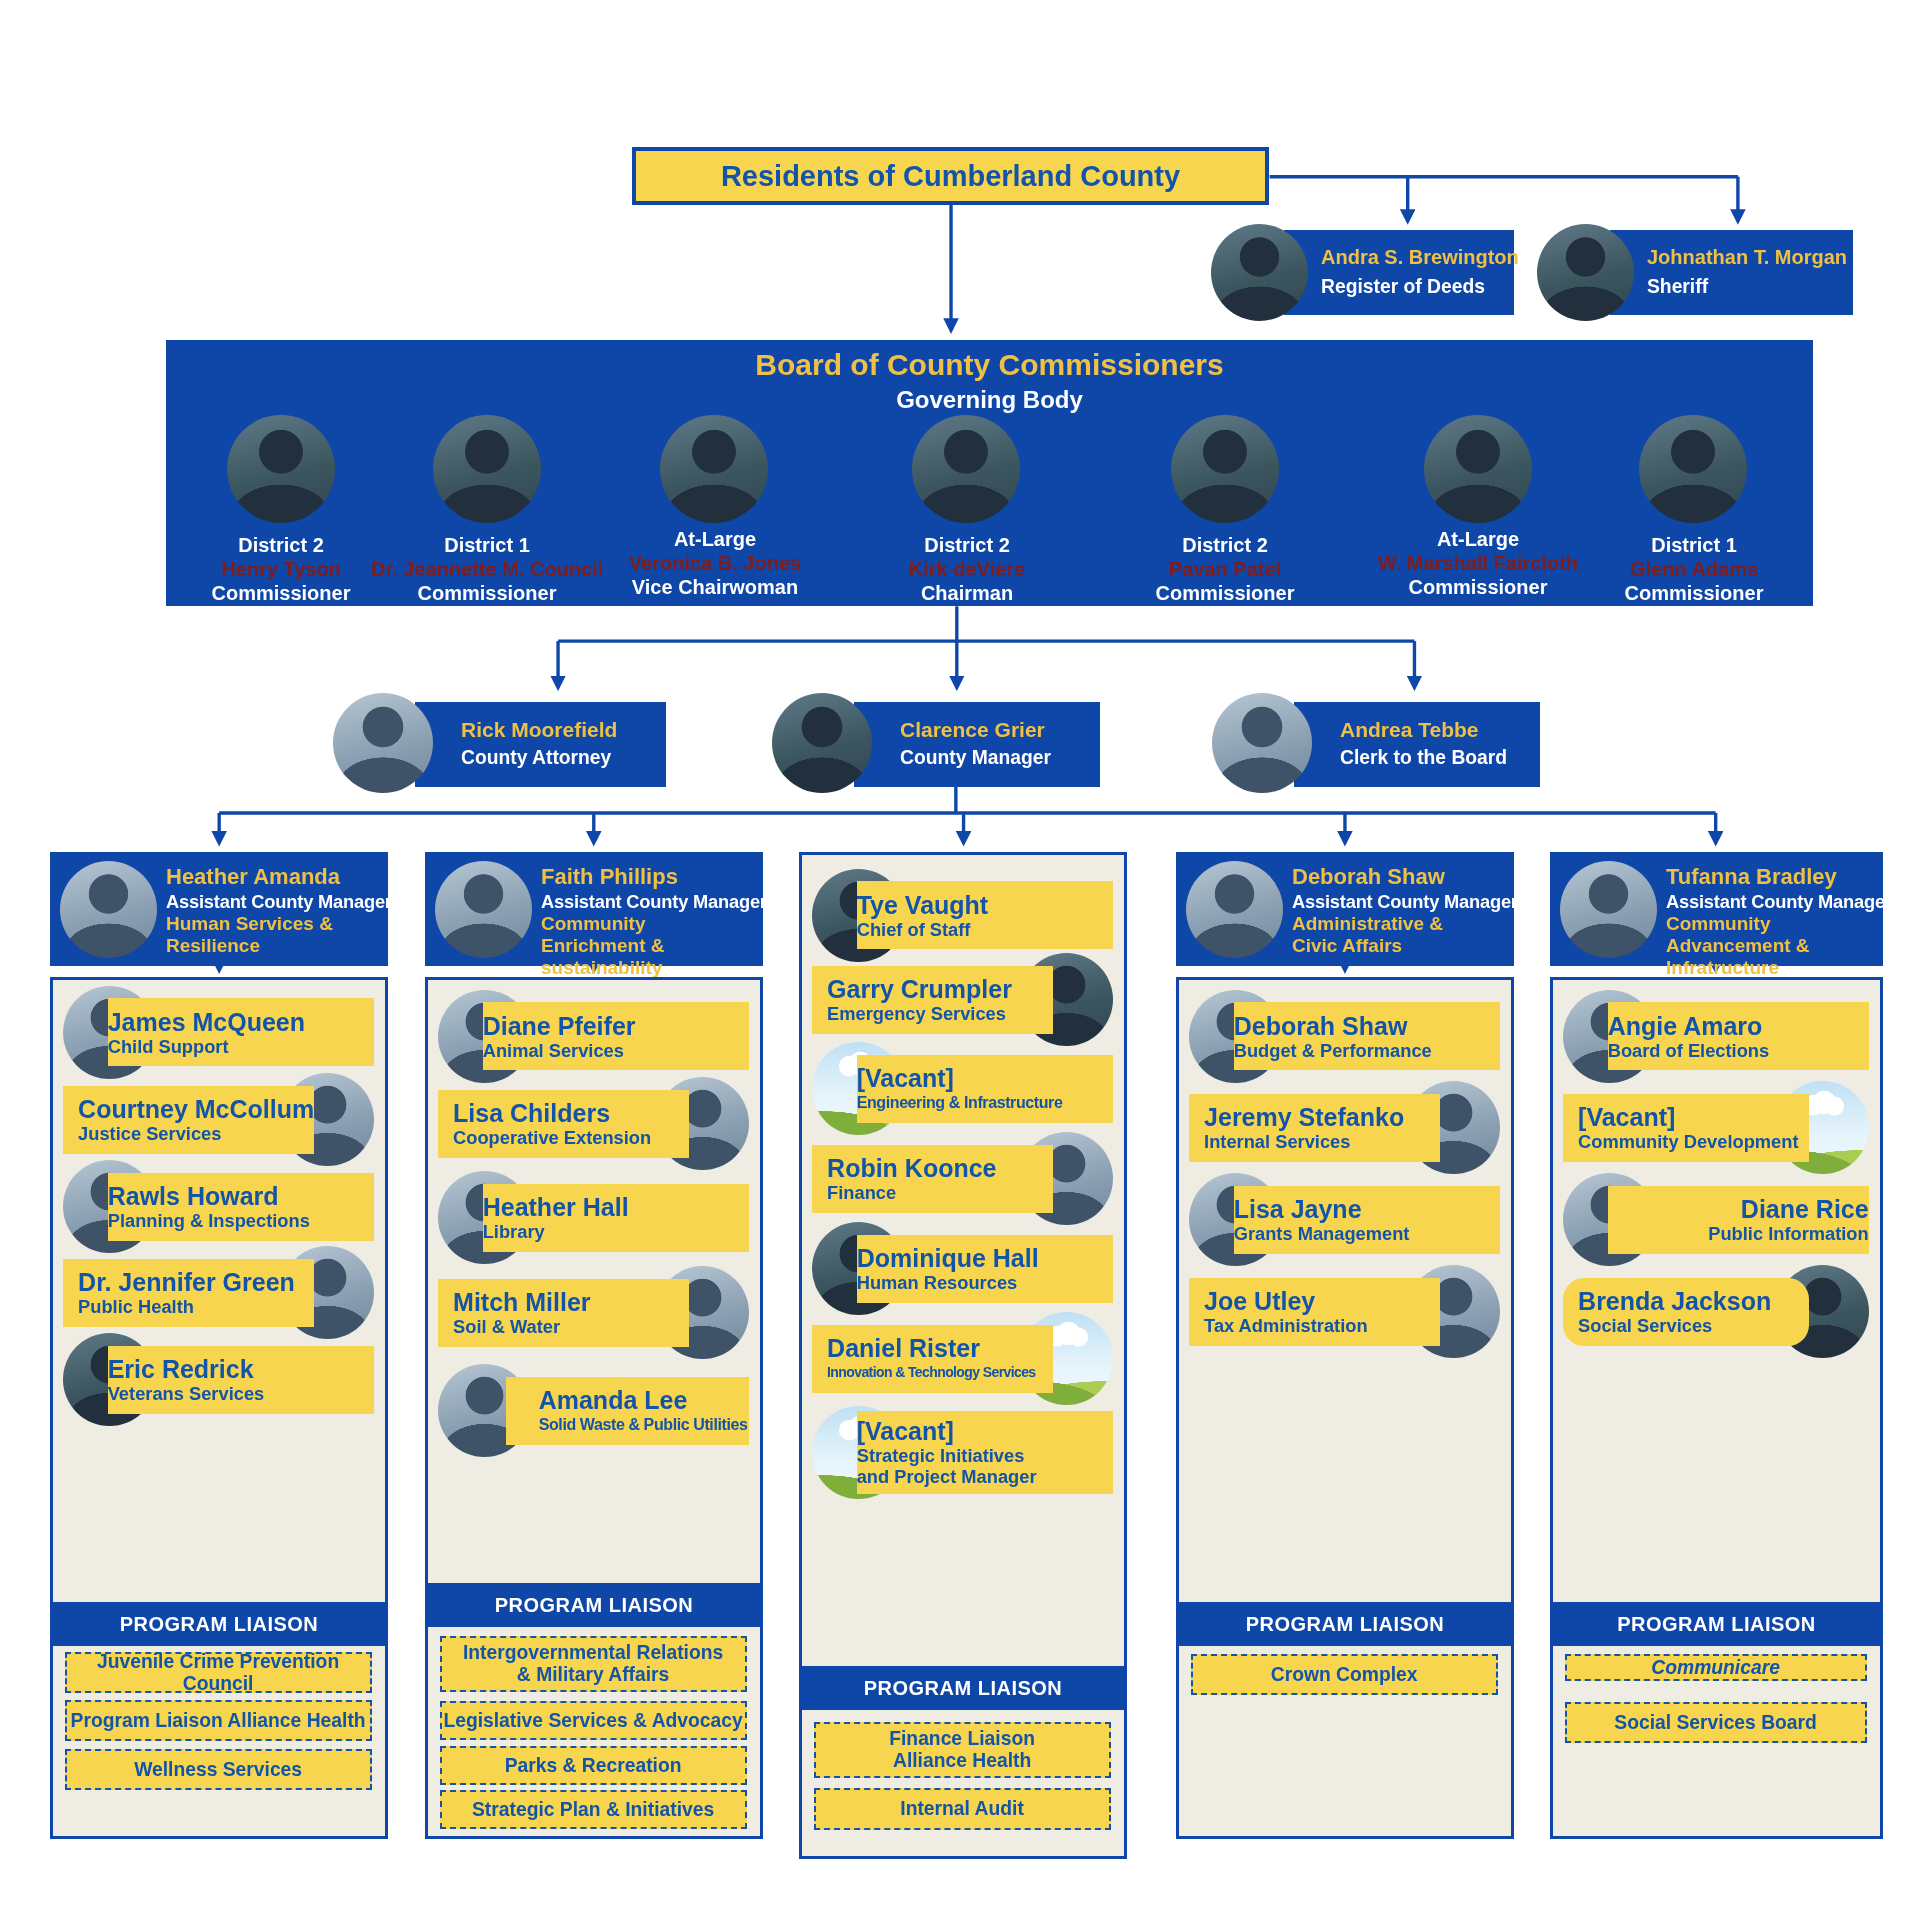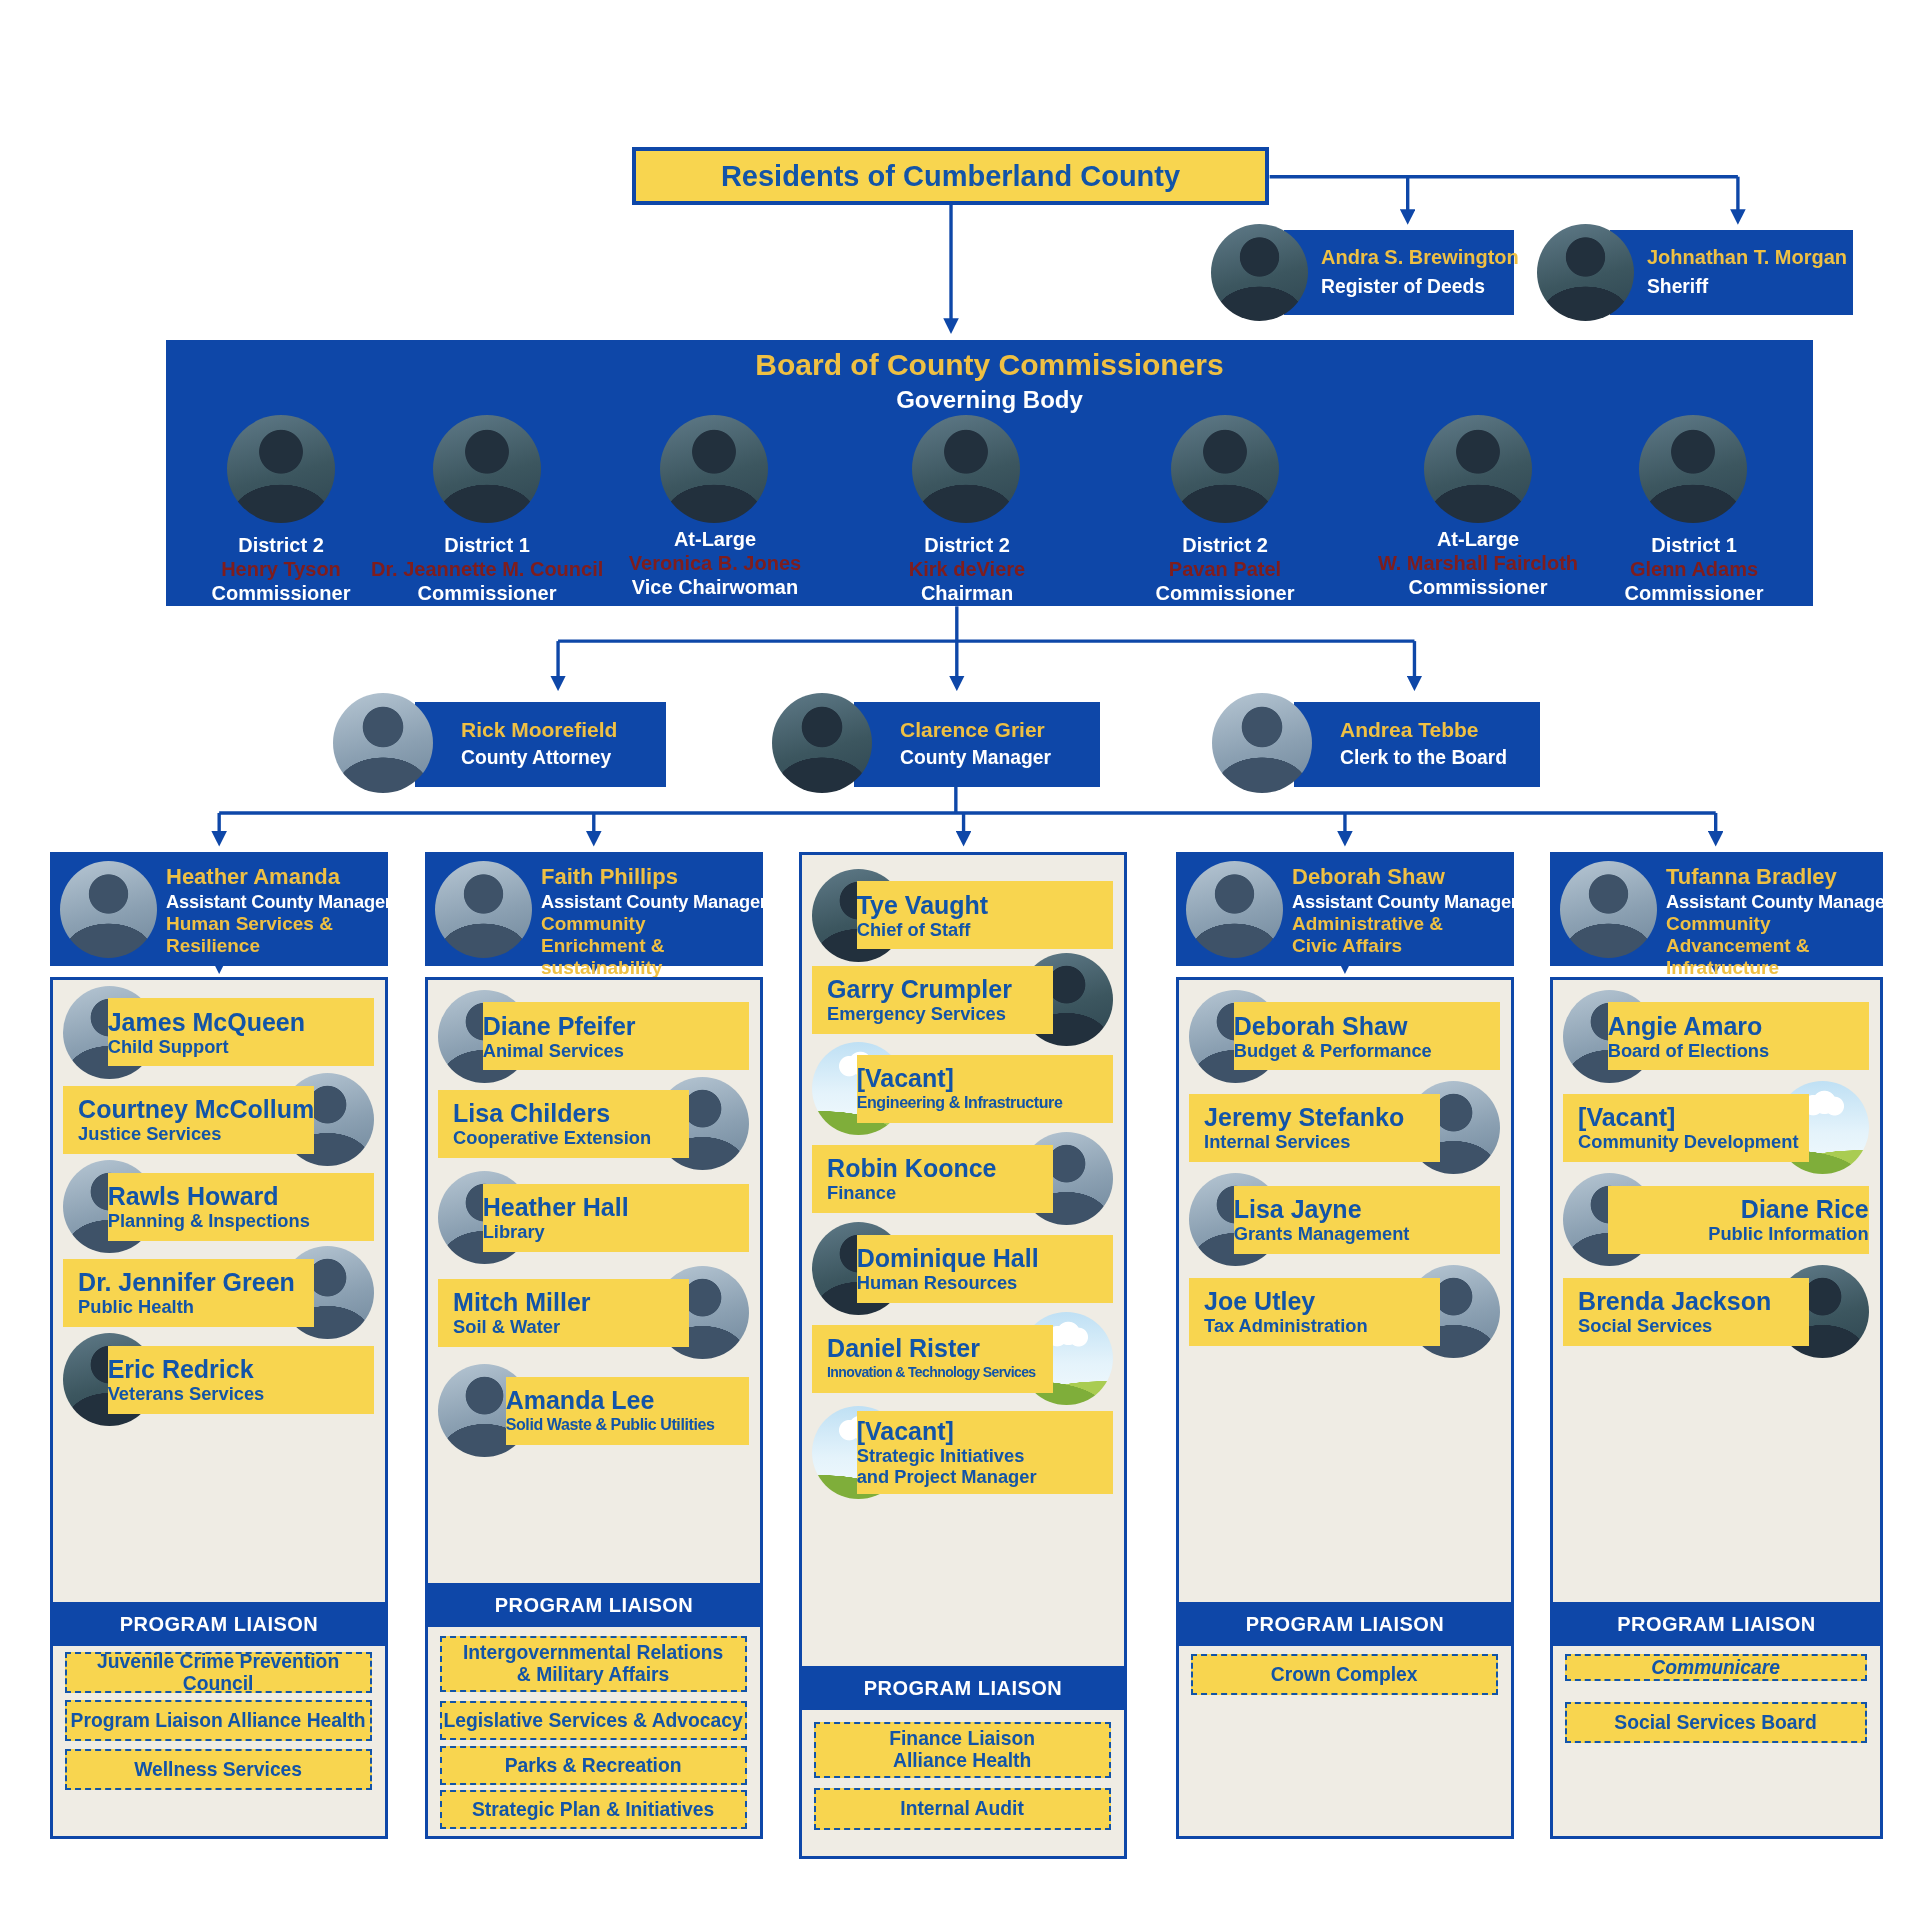--- a/index.html
+++ b/index.html
@@ -310,21 +310,21 @@
     </div>
     <div class="item side-r" style="left:9.7px;top:286px;width:311px;">
       <div class="avatar av"></div>
       <div class="tag">
           <div class="nm2">Mitch Miller</div>
         <div class="dp2 one">Soil &amp; Water</div>
         </div>
     </div>
     <div class="item side-l" style="left:9.7px;top:384px;width:311px;">
       <div class="avatar av"></div>
-      <div class="tag" style="left:68px;">
+      <div class="tag" style="left:68px;padding-left:33px;">
           <div class="nm2">Amanda Lee</div>
         <div class="dp2 cond">Solid Waste &amp; Public Utilities</div>
         </div>
     </div>
     <div class="liaison-bar" style="top:603px;">PROGRAM LIAISON</div>
     <div class="liaison-box" style="top:656px;width:307px;height:56px;padding:0 19.3px;">Intergovernmental Relations &amp; Military Affairs</div>
     <div class="liaison-box" style="top:721px;width:307px;height:39px;">Legislative Services &amp; Advocacy</div>
     <div class="liaison-box" style="top:766px;width:307px;height:39px;">Parks &amp; Recreation</div>
     <div class="liaison-box" style="top:810px;width:307px;height:39px;">Strategic Plan &amp; Initiatives</div>
   </div>
@@ -434,21 +434,21 @@
     </div>
     <div class="item side-l" style="left:9.7px;top:193px;width:306px;text-align:right;">
       <div class="avatar av"></div>
       <div class="tag">
           <div class="nm2">Diane Rice</div>
         <div class="dp2 one">Public Information</div>
         </div>
     </div>
     <div class="item side-r" style="left:9.7px;top:285px;width:306px;">
       <div class="avatar av dark"></div>
-      <div class="tag" style="width:246px;">
+      <div class="tag" style="width:246px;border-radius:21px;">
           <div class="nm2">Brenda Jackson</div>
         <div class="dp2 one">Social Services</div>
         </div>
     </div>
     <div class="liaison-bar" style="top:622px;">PROGRAM LIAISON</div>
     <div class="liaison-box" style="top:674px;width:302px;height:27px;font-style:italic;">Communicare</div>
     <div class="liaison-box" style="top:722px;width:302px;height:41px;">Social Services Board</div>
   </div>
 
 </div>

